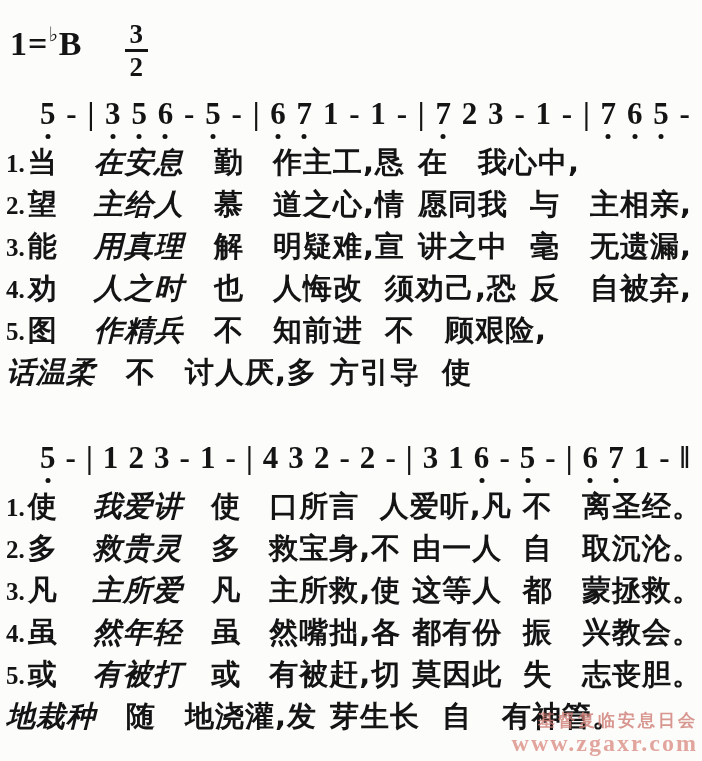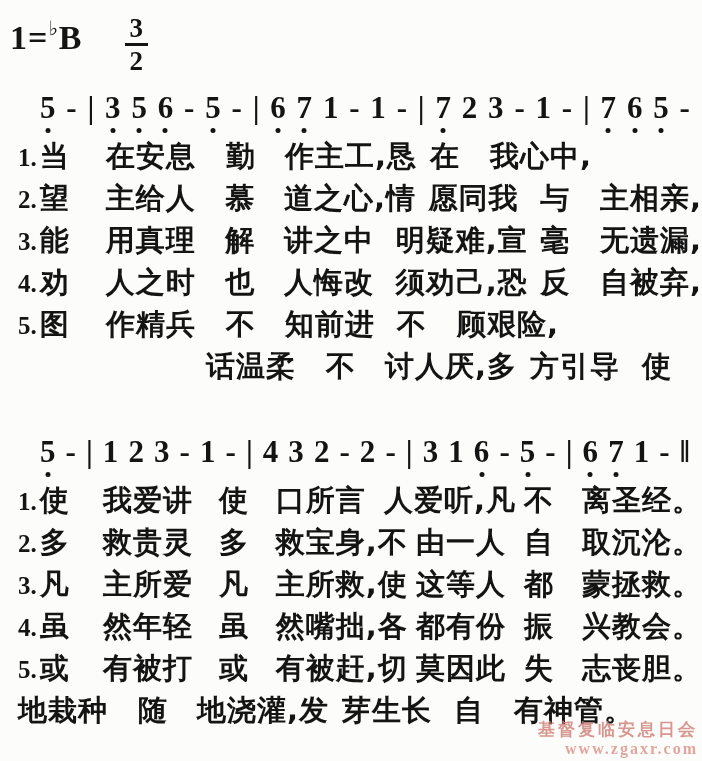--- a/index.html
+++ b/index.html
@@ -5,21 +5,21 @@
   html, body { margin: 0; padding: 0; background: #ffffff; }
   .page {
     position: relative;
     width: 702px; height: 761px;
     background: #fcfcfa;
     color: #141414;
     font-family: "Liberation Serif", serif;
     overflow: hidden;
   }
   
-  .header { display: flex; align-items: flex-start; padding: 12px 0 0 10px; height: 72px; }
+  .header { display: flex; align-items: flex-start; padding: 18px 0 0 10px; height: 72px; }
   .key { font-size: 34px; font-weight: bold; letter-spacing: 1px; line-height: 1.5; }
   .key .flat { font-size: 20px; vertical-align: 14px; font-family: "DejaVu Sans", sans-serif; font-weight: bold; }
   .timesig {
     margin-left: 42px; margin-top: 2px;
     display: flex; flex-direction: column; align-items: center;
     font-size: 27px; font-weight: bold; line-height: 1.05;
   }
   .timesig .tnum { border-bottom: 3px solid #141414; padding: 0 5px 1px; }
   .timesig .tden { padding-top: 1px; }
 
@@ -36,49 +36,48 @@
   }
   .note.low::after {
     content: ""; position: absolute; left: 50%; transform: translateX(-50%);
     bottom: -7px; width: 5px; height: 5px; border-radius: 50%; background: #141414;
   }
 
   
   .verses { margin-top: 2px; }
   .verse-row {
     display: flex; align-items: center; height: 42px;
-    padding-left: 18px;
+    padding-left: 6px;
     font-family: "DejaVu Sans", sans-serif;
     font-weight: bold; font-size: 29px; letter-spacing: 1px;
     white-space: nowrap;
-    justify-content: flex-end;
   }
   .c { display: inline-block; }
   .c0 { width: 88px; }
-  .c1 { width: 120px; }
+  .c1 { width: 120px; font-style: italic; }
   .c2 { width: 59px; }
   .c3 { width: 145px; }
   .c4 { width: 112px; }
   .c5 { width: 60px; }
   .c6 { flex: 1; }
   .vnum {
     font-family: "Liberation Serif", serif;
     font-size: 25px; letter-spacing: 0; margin-right: 3px;
   }
 
   .system-2 { margin-top: 46px; }
 
   
   .watermark {
     position: absolute; right: 4px; bottom: 3px;
     text-align: right; line-height: 1.15;
     font-weight: bold;
   }
   .wm-text { font-family: "DejaVu Sans", sans-serif; font-size: 17px; letter-spacing: 3px; opacity: 0.8; }
-  .wm-url  { font-family: "Liberation Serif", serif; font-size: 16px; letter-spacing: 2px; opacity: 0.85; }
+  .wm-url  { font-family: "Liberation Serif", serif; font-size: 24px; letter-spacing: 2px; opacity: 0.85; }
 </style>
 </head>
 <body>
 
 <div class="page">
 
   <div class="header">
     <span class="key"><span>1=</span><span class="flat">♭</span><span>B</span></span>
     <span class="timesig">
       <span class="tnum">3</span>
@@ -132,22 +131,22 @@
           <span class="c c2">慕</span>
           <span class="c c3">道之心,情</span>
           <span class="c c4">愿同我</span>
           <span class="c c5">与</span>
           <span class="c c6">主相亲,</span>
         </div>
         <div class="verse-row">
           <span class="c c0"><span class="vnum">3.</span>能</span>
           <span class="c c1">用真理</span>
           <span class="c c2">解</span>
+          <span class="c c3">明疑难,宣</span>
           <span class="c c4">讲之中</span>
-          <span class="c c3">明疑难,宣</span>
           <span class="c c5">毫</span>
           <span class="c c6">无遗漏,</span>
         </div>
         <div class="verse-row">
           <span class="c c0"><span class="vnum">4.</span>劝</span>
           <span class="c c1">人之时</span>
           <span class="c c2">也</span>
           <span class="c c4">人悔改</span>
           <span class="c c3">须劝己,恐</span>
           <span class="c c5">反</span>

